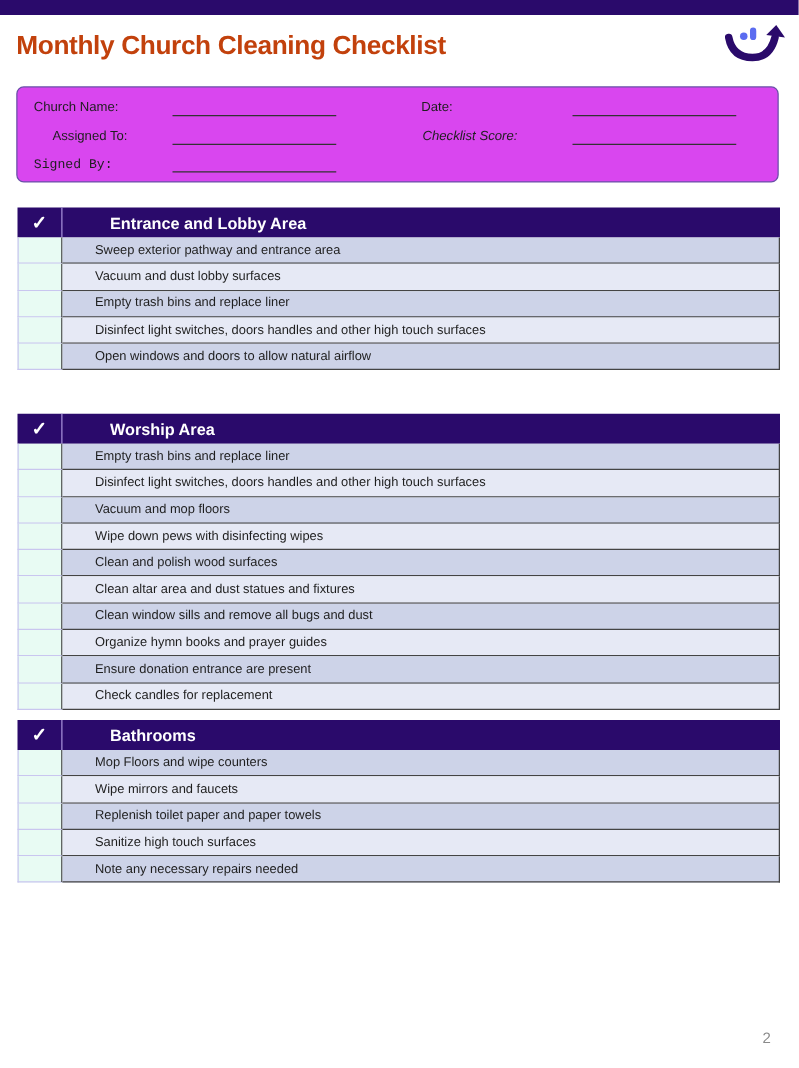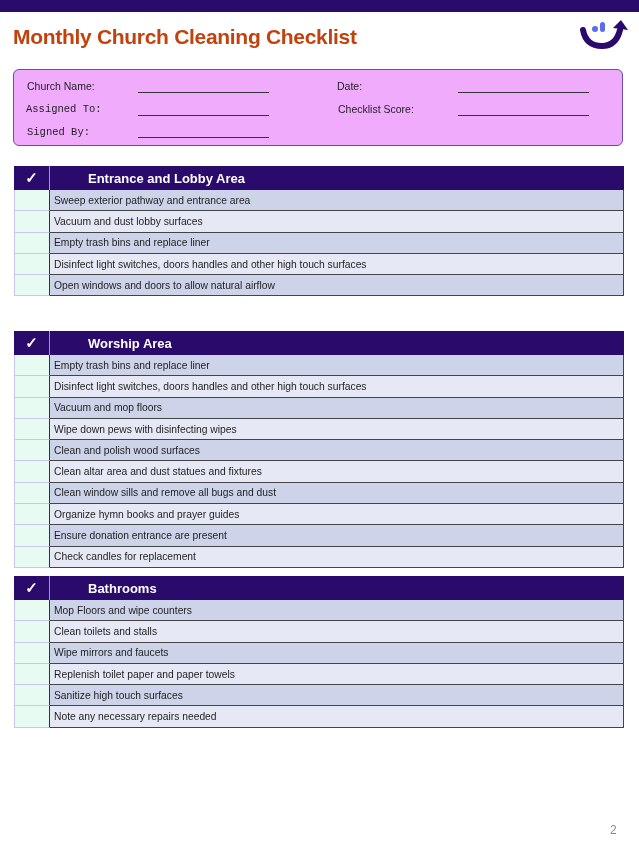--- a/index.html
+++ b/index.html
@@ -2,56 +2,56 @@
 <html><head>
 <meta charset="utf-8">
 <style>
   html, body { margin:0; padding:0; }
   body { width:639px; height:854px; background:#ffffff; position:relative; overflow:hidden;
          font-family:"Liberation Sans", sans-serif; color:#1e1e1e; }
   .topbar { position:absolute; left:0; top:0; width:639px; height:12px; background:#2a0a6b; }
   .title { position:absolute; left:13px; top:25px; font-size:21px; font-weight:bold; color:#c2410c; letter-spacing:-0.3px; }
   .logo { position:absolute; left:578px; top:18px; width:50px; height:32px; }
   .info { position:absolute; left:13px; top:69px; width:610px; height:77px; box-sizing:border-box;
-          border:1.5px solid #6a4fa8; border-radius:6px; background:#f0abfc; }
+          border:1.5px solid #6a4fa8; border-radius:6px; background:#d946ef; }
   .info .lbl { position:absolute; font-size:10.5px; color:#1e1e1e; }
   .info .line { position:absolute; height:0; border-top:1px solid #333; width:131px; }
   .section { position:absolute; left:14px; width:610px; }
   .shead { display:flex; height:24px; background:#2a0a6b; color:#fff; }
   .shead .chk { width:36px; box-sizing:border-box; border-right:1px solid #a58fd9; display:flex; align-items:center; justify-content:center; font-size:15px; font-weight:bold; }
   .shead .stitle { padding-left:8px; font-size:13px; font-weight:bold; display:flex; align-items:center;margin-left:30px; }
   .row { display:flex; height:21.3px; }
   .row .box { width:36px; box-sizing:border-box; background:#e8fbf3; border-bottom:1px solid #c9c6ef; border-left:1px solid #c9c6ef; border-right:1.5px solid #333; }
-  .row .task { flex:1; box-sizing:border-box; padding-left:4px; font-size:10.3px; display:flex; align-items:center; border-bottom:1px solid #444; border-right:1px solid #444; }
+  .row .task { flex:1; box-sizing:border-box; padding-left:26px; font-size:10.3px; display:flex; align-items:center; border-bottom:1px solid #444; border-right:1px solid #444; }
   .row:nth-child(odd) .task { background:#cdd3e8; }
   .row:nth-child(even) .task { background:#e6e9f5; }
   .pagenum { position:absolute; left:610px; top:823px; font-size:12px; color:#8a8a8a; }
 </style>
 </head>
 <body>
 
 <div class="topbar"></div>
 <div class="title">Monthly Church Cleaning Checklist</div>
 <svg class="logo" viewBox="0 0 50 32">
   <path d="M5 12 Q8 28 24 28 Q38 28 42 12" fill="none" stroke="#2a0a6b" stroke-width="6" stroke-linecap="round"></path>
   <polygon points="35,10 43,2 50,12" fill="#2a0a6b"></polygon>
   <circle cx="17" cy="11" r="3" fill="#5b6cf0"></circle>
   <rect x="22" y="4" width="5" height="10" rx="2.5" fill="#5b6cf0"></rect>
 </svg>
 
 <div class="info">
   <span class="lbl" style="left:13px;top:10px;">Church Name:</span>
   <div class="line" style="left:124px;top:22px;"></div>
-  <span class="lbl" style="left:12px;top:33px;font-family:Liberation Mono, monospace;">Assigned To:</span>
+  <span class="lbl" style="left:28px;top:33px;">Assigned To:</span>
   <div class="line" style="left:124px;top:45px;"></div>
   <span class="lbl" style="left:13px;top:56px;font-family:Liberation Mono, monospace;">Signed By:</span>
   <div class="line" style="left:124px;top:67px;"></div>
   <span class="lbl" style="left:323px;top:10px;">Date:</span>
   <div class="line" style="left:444px;top:22px;"></div>
-  <span class="lbl" style="left:324px;top:33px;">Checklist Score:</span>
+  <span class="lbl" style="left:324px;top:33px;font-style:italic;">Checklist Score:</span>
   <div class="line" style="left:444px;top:45px;"></div>
 </div>
 
 <div id="sections">
     <div class="section" style="top: 166px;">
       <div class="shead">
         <div class="chk">✓</div>
         <div class="stitle">Entrance and Lobby Area</div>
       </div>
       <div>
@@ -130,24 +130,20 @@
         <div class="chk">✓</div>
         <div class="stitle">Bathrooms</div>
       </div>
       <div>
         <div class="row">
           <div class="box"></div>
           <div class="task">Mop Floors and wipe counters</div>
         </div>
         <div class="row">
           <div class="box"></div>
-          <div class="task">Clean toilets and stalls</div>
-        </div>
-        <div class="row">
-          <div class="box"></div>
           <div class="task">Wipe mirrors and faucets</div>
         </div>
         <div class="row">
           <div class="box"></div>
           <div class="task">Replenish toilet paper and paper towels</div>
         </div>
         <div class="row">
           <div class="box"></div>
           <div class="task">Sanitize high touch surfaces</div>
         </div>

